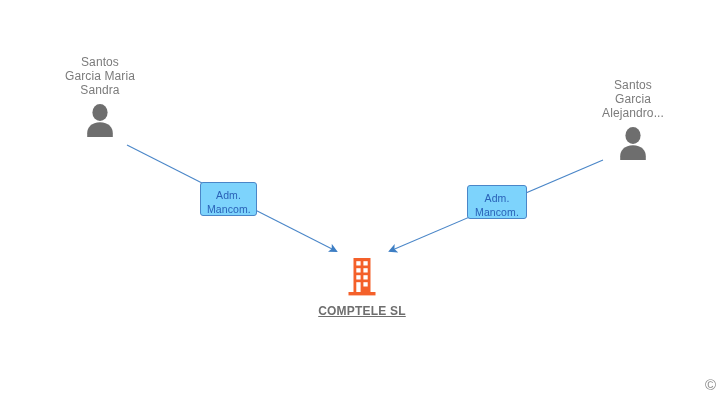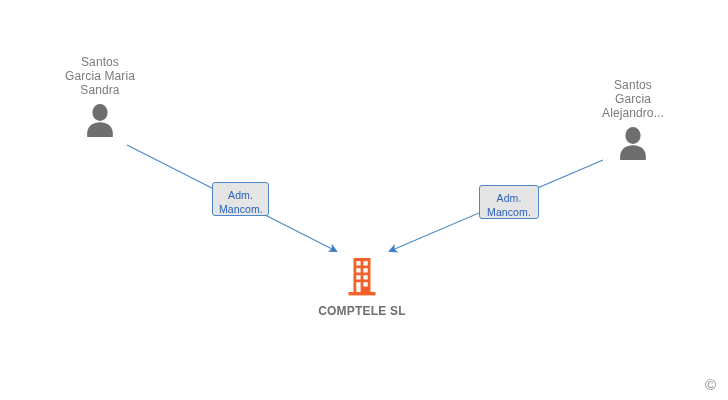--- a/index.html
+++ b/index.html
@@ -52,37 +52,37 @@
   .company-icon {
     display: block;
     margin: 0 auto;
   }
   .company-label {
     margin-top: 8px;
     font-size: 12px;
     font-weight: bold;
     color: #6e6e6e;
     letter-spacing: 0.2px;
+    text-decoration: underline;
   }
 
   
   .rel-label {
     position: absolute;
     box-sizing: border-box;
-    background: #e5e5e5;
+    background: #7dd3fc;
     border: 1px solid #4a86c8;
     border-radius: 3px;
     color: #2a62b8;
     font-size: 10.5px;
     line-height: 14px;
     text-align: center;
     padding: 5px 6px 0 6px;
     white-space: pre-line;
     letter-spacing: 0.1px;
-    margin-left: 12px;
   }
 
   
   .watermark {
     position: absolute;
     right: 12px;
     bottom: 8px;
     display: flex;
     align-items: center;
     gap: 4px;

